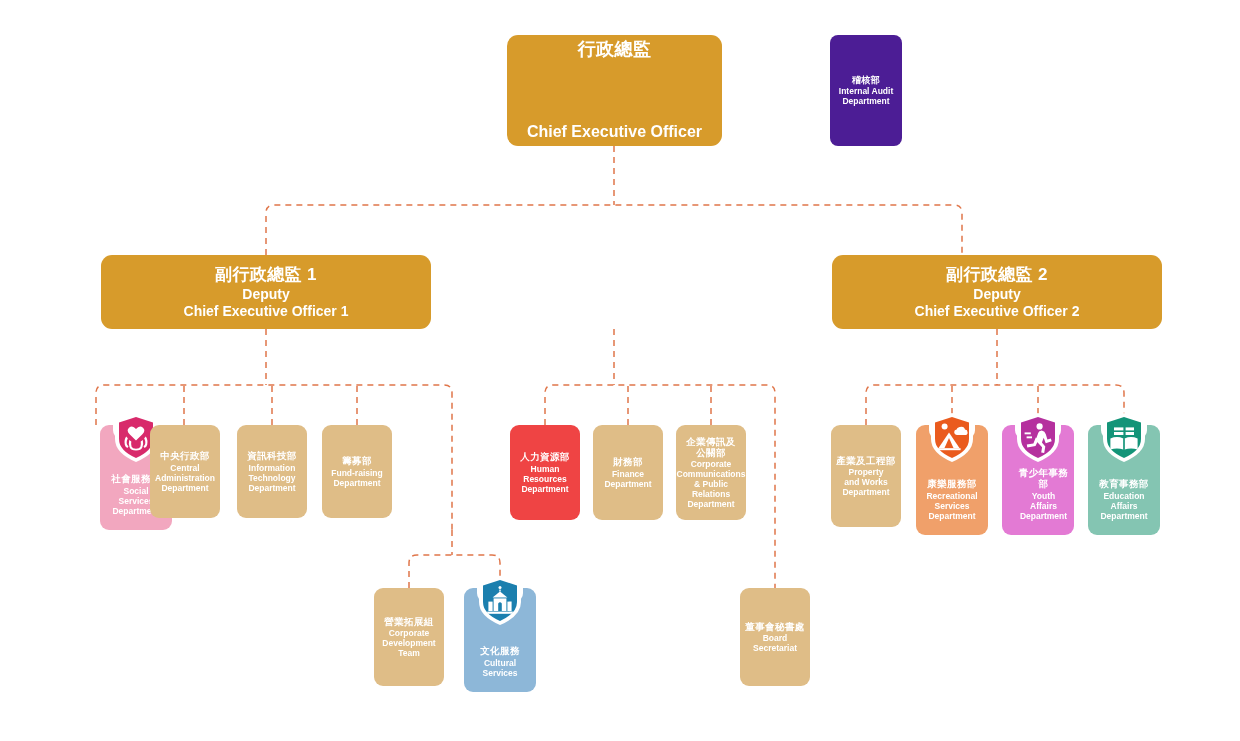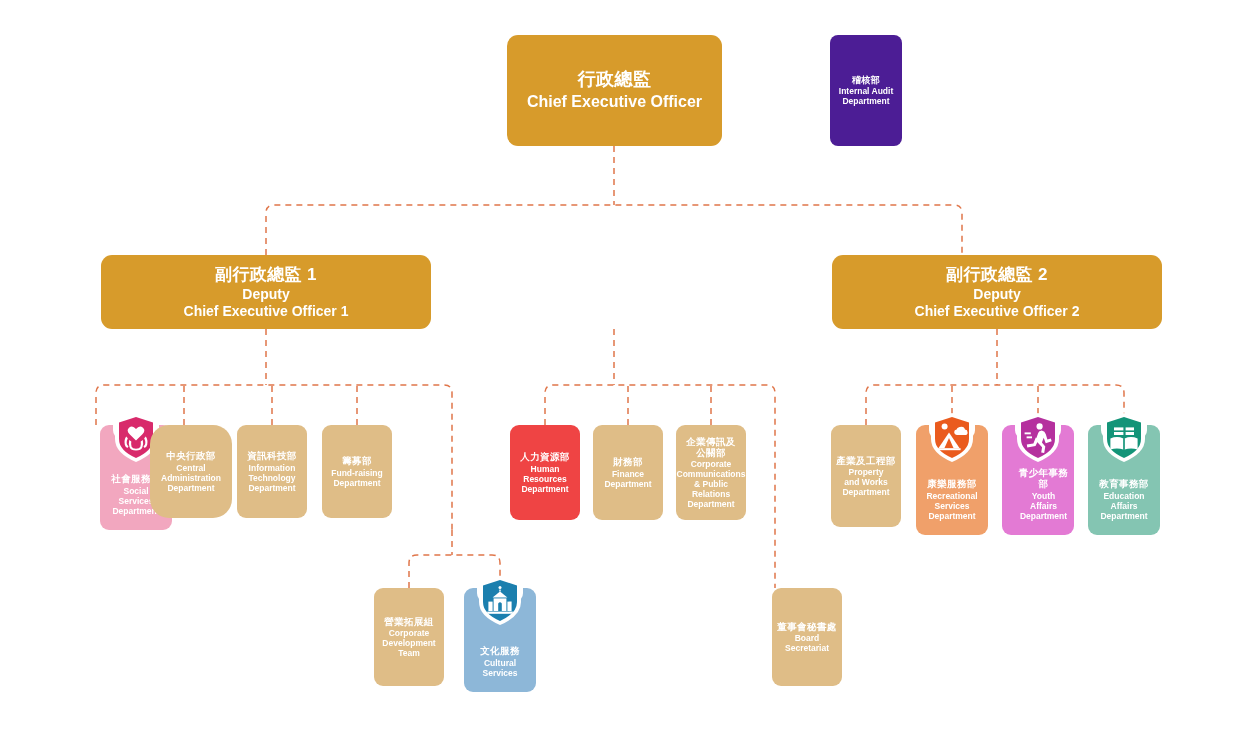--- a/index.html
+++ b/index.html
@@ -117,21 +117,21 @@
       <path d="M628,425 L628,385"></path>
       <path d="M711,425 L711,385"></path>
 
       <path d="M997,329 L997,385"></path>
       <path d="M866,425 L866,393 Q866,385 874,385 L1116,385 Q1124,385 1124,393 L1124,425"></path>
       <path d="M952,425 L952,385"></path>
       <path d="M1038,425 L1038,385"></path>
     </g>
   </svg>
 
-  <div class="node lvl-ceo" style="left:507px; top:35px; width:215px; height:111px;">
+  <div class="node lvl-ceo" style="left:507px; top:35px; width:215px; height:111px;justify-content:space-between;">
     <span class="zh">行政總監</span>
     <span class="en">Chief Executive Officer</span>
   </div>
 
   <div class="node lvl-audit" style="left:830px; top:35px; width:72px; height:111px;">
     <span class="zh">稽核部</span>
     <span class="en">Internal Audit
 Department</span>
   </div>
 
@@ -157,21 +157,21 @@
         <path d="M13.2 24.5 q-2.4 3.6-1.4 8.2 .5 2.4 2.6 3.2 l1.1-1.6 q-1.6-1-1.8-3 -.2-2.6 1.1-5.1 Z" fill="#ffffff"></path>
         <path d="M32.8 24.5 q2.4 3.6 1.4 8.2 -.5 2.4-2.6 3.2 l-1.1-1.6 q1.6-1 1.8-3 .2-2.6-1.1-5.1 Z" fill="#ffffff"></path>
         <path d="M16.2 28 q-.9 4 .4 7.2 1.3 3.2 6.4 3.2 5.1 0 6.4-3.2 1.3-3.2 .4-7.2 l-2.1 1.6 q.5 3-.3 5.1 -.9 2.1-4.4 2.1 -3.5 0-4.4-2.1 -.8-2.1-.3-5.1 Z" fill="#ffffff"></path>
       </svg>
     </span>
     <span class="zh">社會服務部</span>
     <span class="en">Social Services
 Department</span>
   </div>
 
-  <div class="node dept" style="left:150px; top:425px; width:82px; height:93px; background:#dfbd87;border-radius:19px;">
+  <div class="node dept" style="left:150px; top:425px; width:70px; height:93px; background:#dfbd87;">
     <span class="zh">中央行政部</span>
     <span class="en">Central
 Administration
 Department</span>
   </div>
 
   <div class="node dept" style="left:237px; top:425px; width:70px; height:93px; background:#dfbd87;">
     <span class="zh">資訊科技部</span>
     <span class="en">Information
 Technology
@@ -228,21 +228,21 @@
   <div class="node dept tall" style="left:676px; top:425px; width:70px; height:95px; background:#dfbd87;">
     <span class="zh">企業傳訊及
 公關部</span>
     <span class="en">Corporate
 Communications
 &amp; Public
 Relations
 Department</span>
   </div>
 
-  <div class="node dept" style="left:740px; top:588px; width:70px; height:98px; background:#dfbd87;margin-left:32px;">
+  <div class="node dept" style="left:740px; top:588px; width:70px; height:98px; background:#dfbd87;">
     <span class="zh">董事會秘書處</span>
     <span class="en">Board
 Secretariat</span>
   </div>
 
   <div class="node dept" style="left:831px; top:425px; width:70px; height:102px; background:#dfbd87;">
     <span class="zh">產業及工程部</span>
     <span class="en">Property
 and Works
 Department</span>

